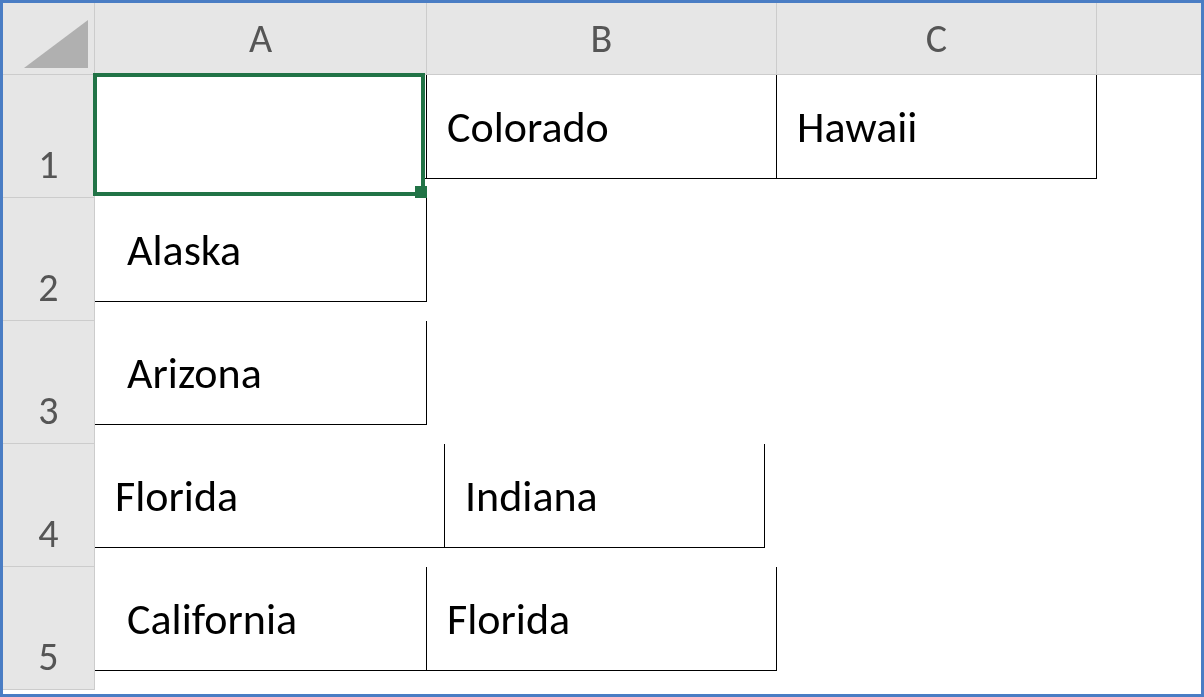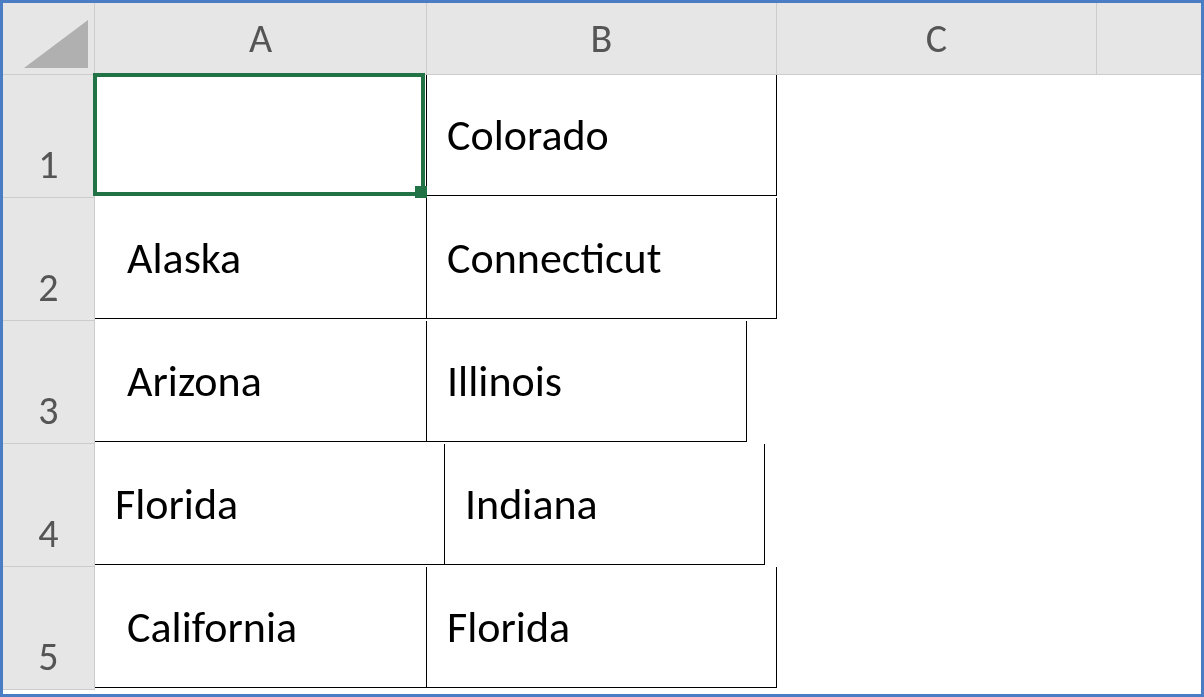--- a/index.html
+++ b/index.html
@@ -91,21 +91,21 @@
     }
     .cell {
       border-right: 1px solid #000000;
       border-bottom: 1px solid #000000;
       display: flex;
       align-items: center;
       padding-left: 20px;
       font-size: 44px;
       color: #000000;
       background: #ffffff;
-      height: 121px;
+      height: 104px;
     }
     .cell.col-a { width: 332px; padding-left: 32px; }
     .cell.col-b { width: 350px; }
     .cell.col-c { width: 320px; }
     .cell.col-extra { width: 110px; border-right: none; border-bottom: none; background: #ffffff; }
     .grid-row:first-child .cell { border-top: none; }
     .cell-selected {
       position: absolute;
       top: -2px;
       left: -2px;
@@ -152,30 +152,29 @@
 
   <div class="grid-area">
 
     <div class="cell-selected">
       <div class="selection-handle"></div>
     </div>
 
     <div class="grid-row">
       <div class="cell col-a"></div>
       <div class="cell col-b">Colorado</div>
+      <div class="cell col-c">Hawaii</div>
       <div class="cell col-extra"></div>
     </div>
     <div class="grid-row">
       <div class="cell col-a">Alaska</div>
-      <div class="cell col-b">Connecticut</div>
       <div class="cell col-extra"></div>
     </div>
     <div class="grid-row">
       <div class="cell col-a">Arizona</div>
-      <div class="cell col-c">Illinois</div>
       <div class="cell col-extra"></div>
     </div>
     <div class="grid-row">
       <div class="cell col-b">Florida</div>
       <div class="cell col-c">Indiana</div>
       <div class="cell col-extra"></div>
     </div>
     <div class="grid-row">
       <div class="cell col-a">California</div>
       <div class="cell col-b">Florida</div>

